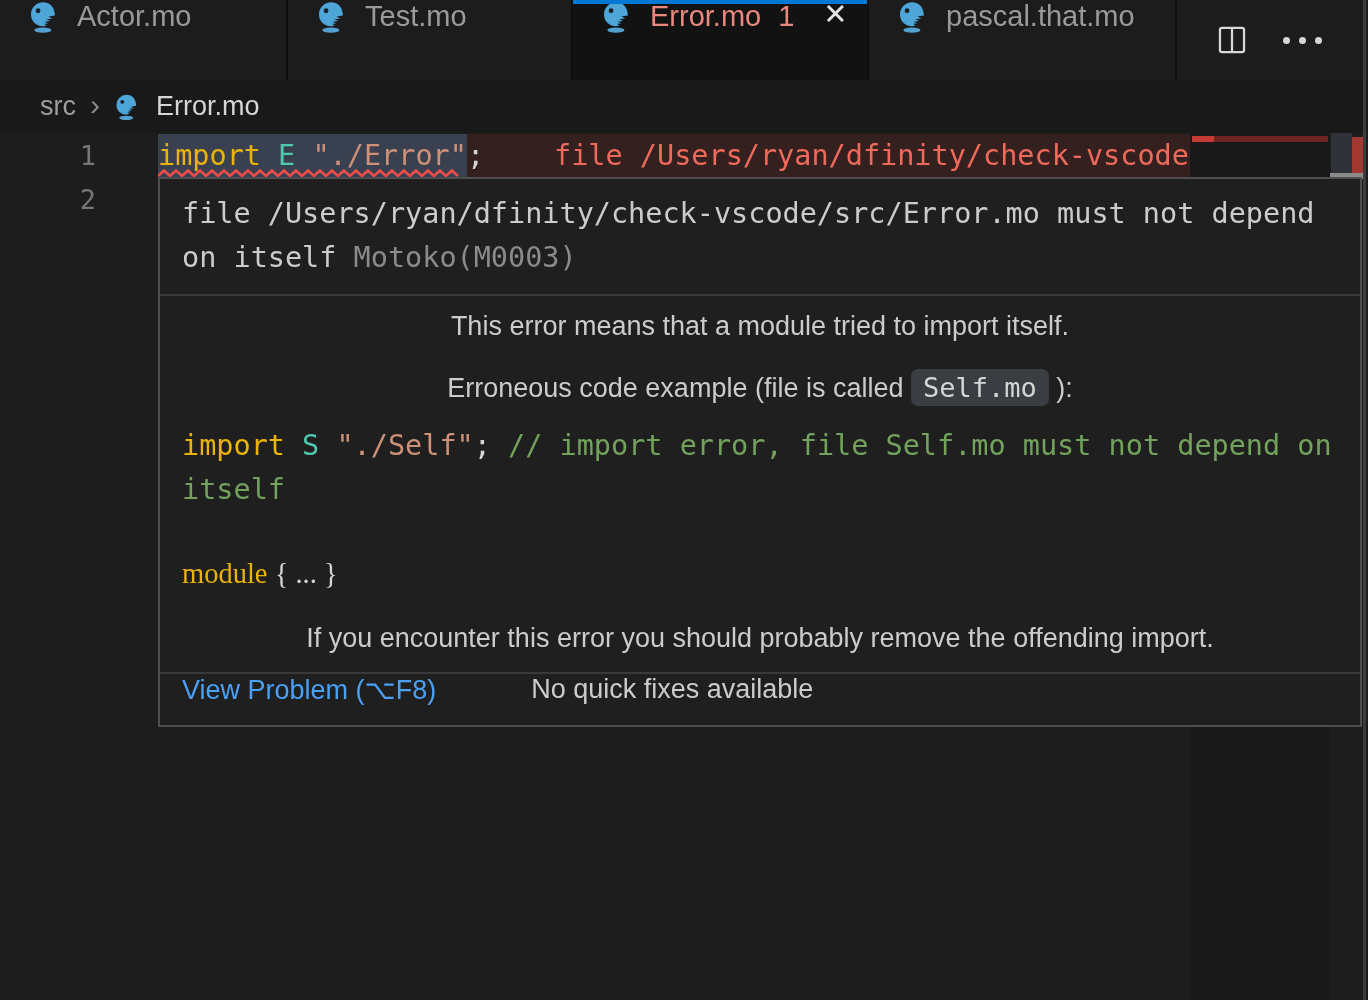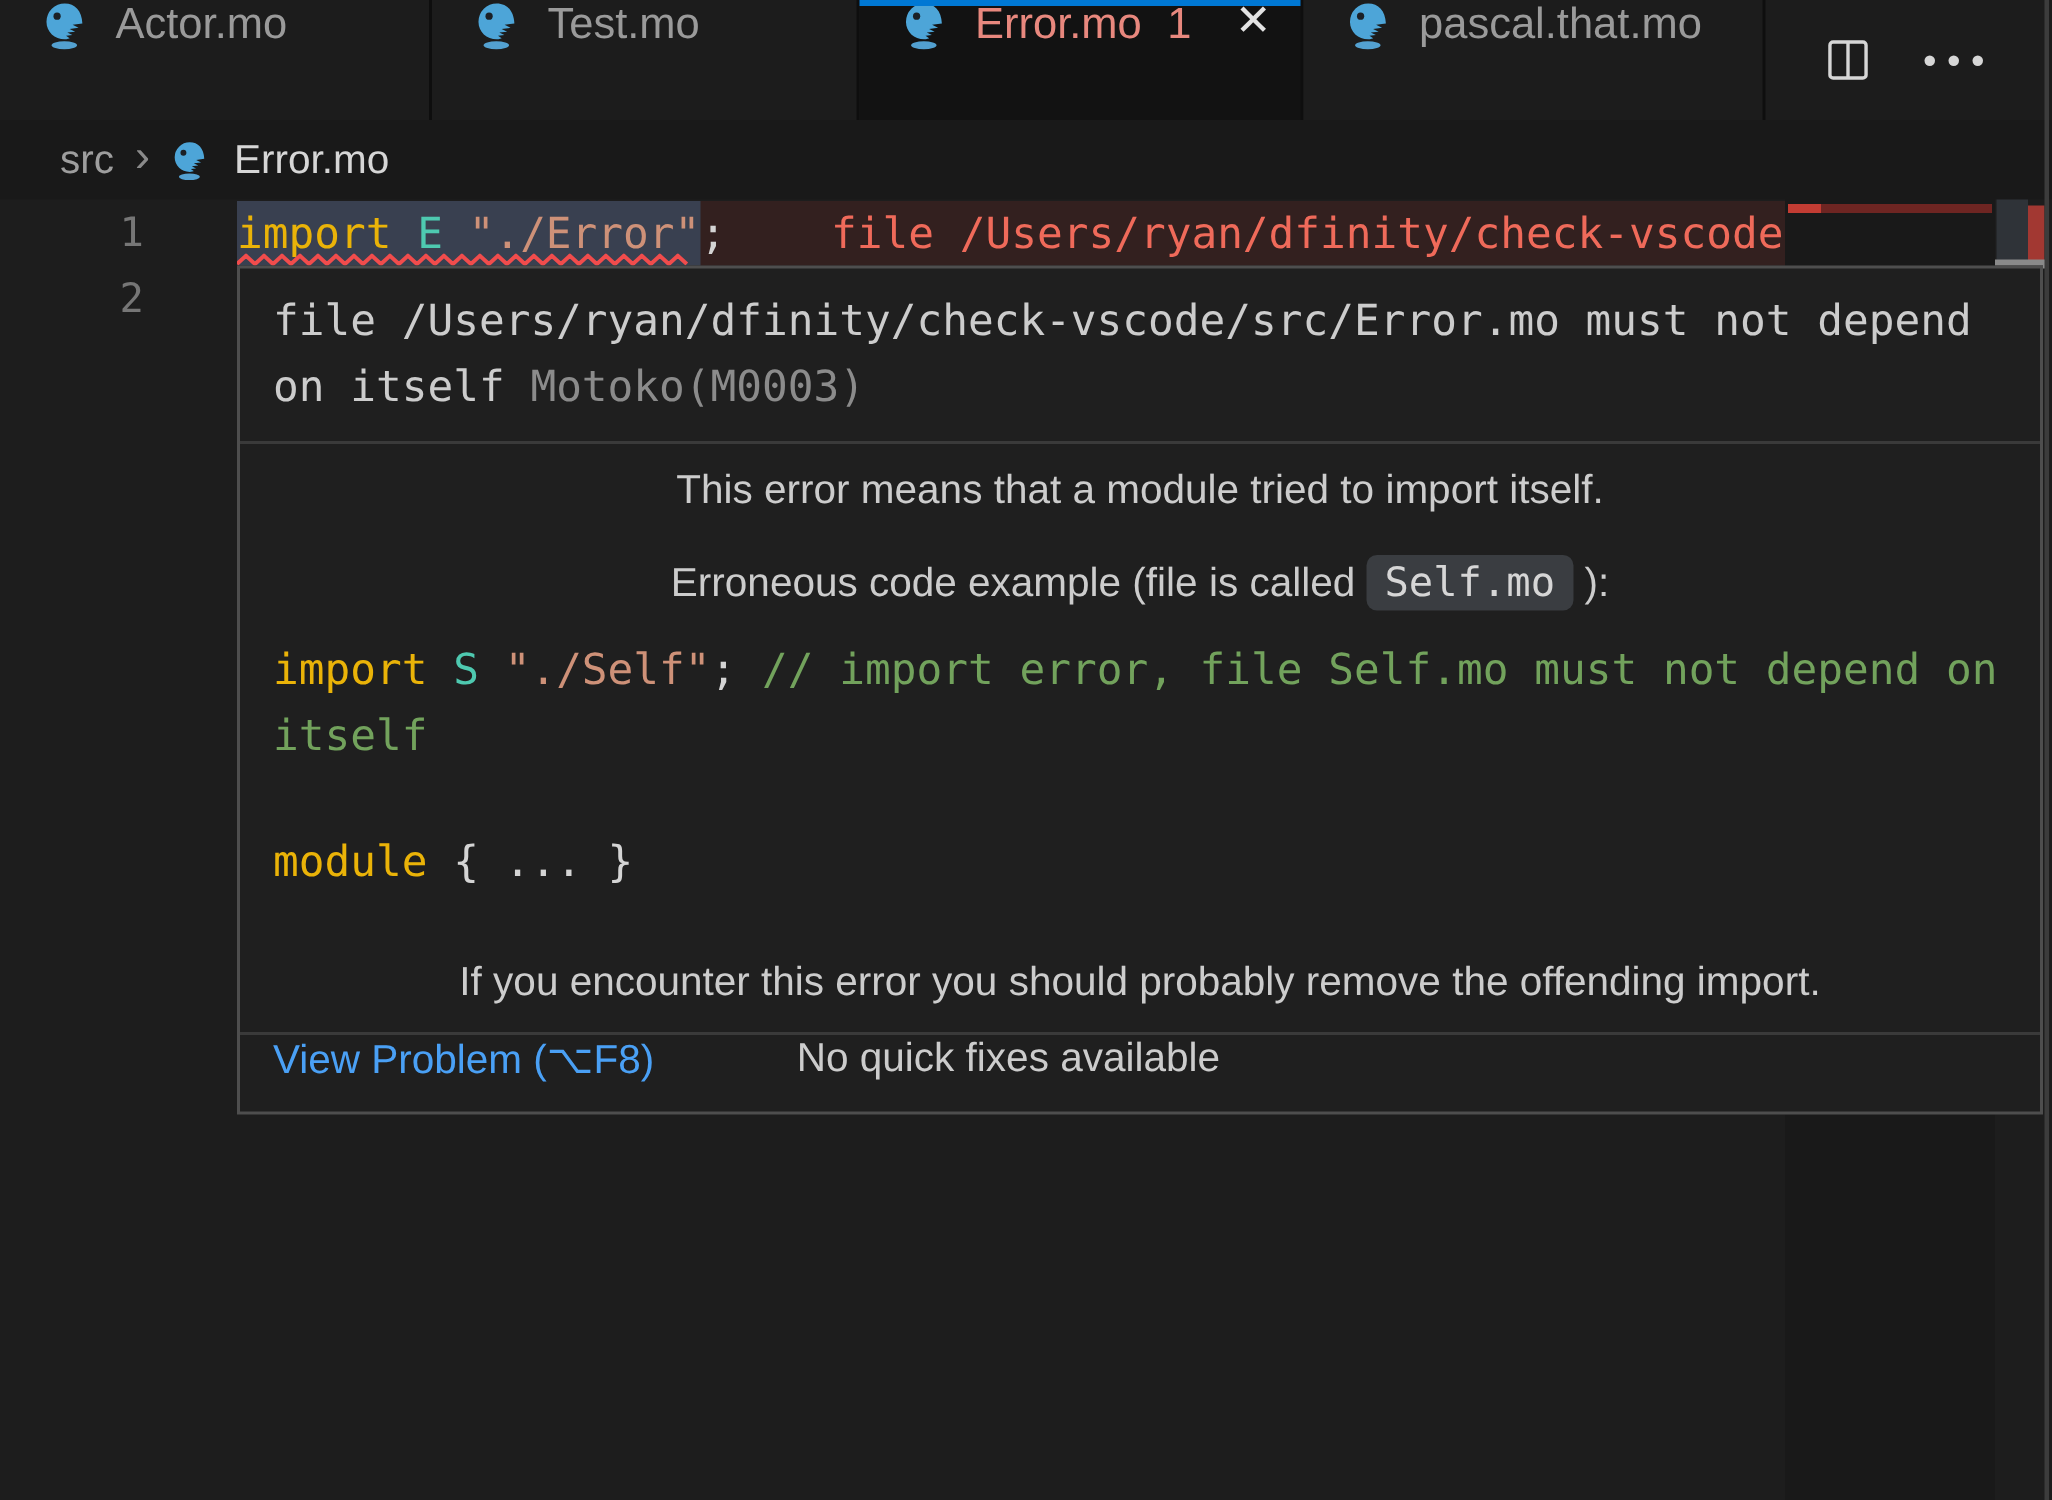--- a/index.html
+++ b/index.html
@@ -53,21 +53,21 @@
          background:#1f1f1f;border:2px solid #4e4e4e;z-index:5;}
   .hv-sec1{padding:13px 22px 14px 22px;border-bottom:2px solid #3a3a3a;
            font-family:"DejaVu Sans Mono",monospace;font-size:28.5px;line-height:44px;color:#cccccc;}
   .hv-src{color:#8b8b8b;}
   .hv-sec2{padding:10px 22px 14px 22px;}
   .hv-sec2 p{margin:0 0 22px 0;font-size:27px;line-height:40px;color:#cccccc;text-align:center;}
   .hv-p2{margin-bottom:16px !important;}
   .code-chip{font-family:"DejaVu Sans Mono",monospace;font-size:27px;background:#3a3d41;
              border-radius:7px;padding:3px 12px;color:#d6d6d6;}
   .md-code{font-family:"DejaVu Sans Mono",monospace;font-size:28.5px;line-height:44px;white-space:pre-wrap;}
-  .module-line{margin-top:40px;margin-bottom:35px;}
+  .module-line{margin-top:40px;margin-bottom:20px;font-family:Liberation Serif, serif;}
   .hv-advice{margin:0 !important;padding-top:2px;}
   .hv-actions{border-top:2px solid #3a3a3a;height:51px;display:flex;
               gap:52px;padding-left:22px;font-size:27px;}
   .hv-link{color:#4aa0f5;text-decoration:none;cursor:pointer;}
   .hv-status{color:#cccccc;margin-left:43px;}
 </style>
 </head>
 <body>
 
 <div id="screen">

